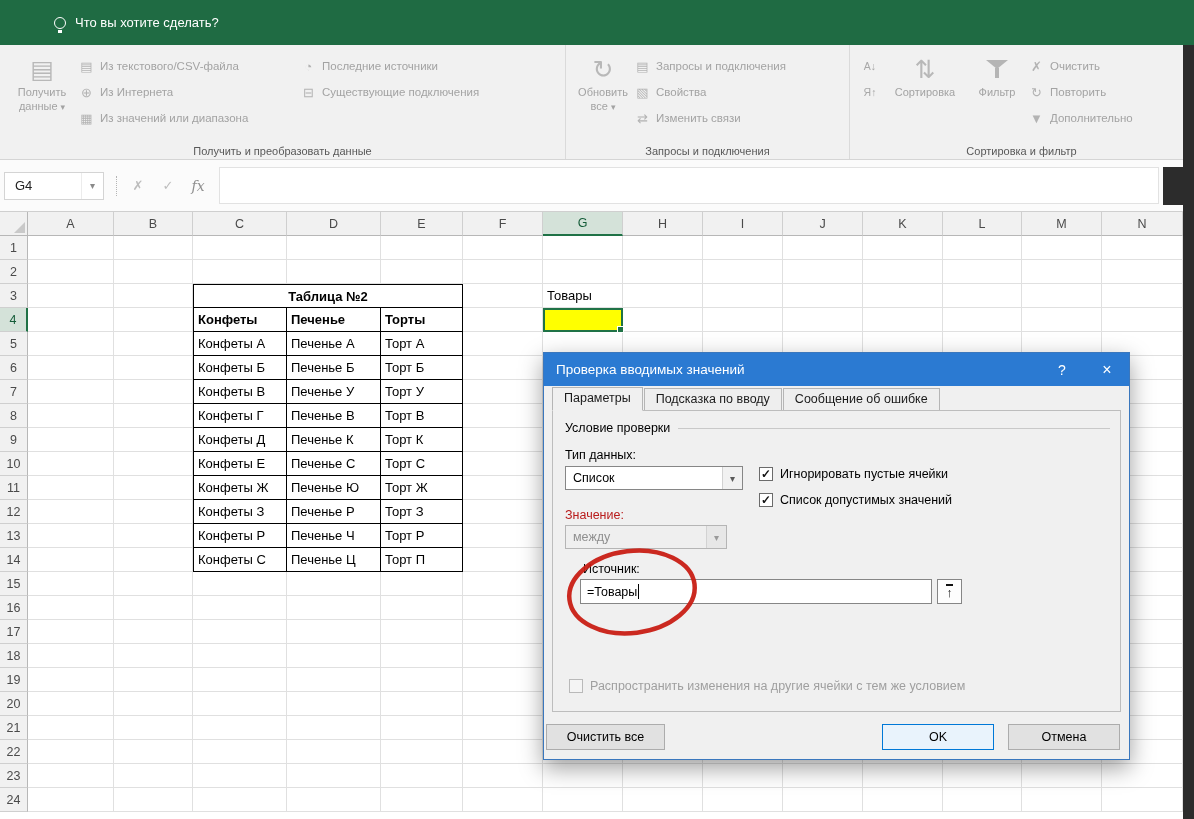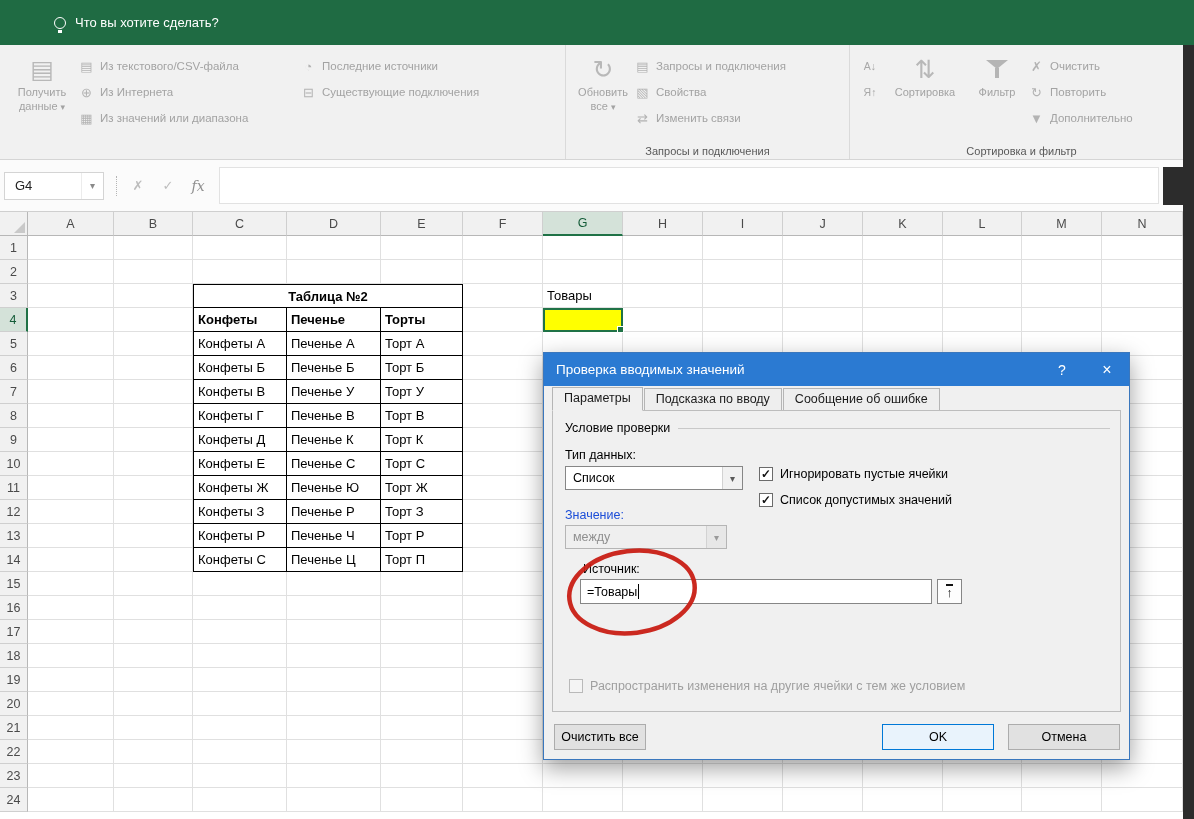--- a/index.html
+++ b/index.html
@@ -75,41 +75,41 @@
   .dhelp { width:46px; height:33px; display:flex; align-items:center; justify-content:center; font-size:14px; }
   .dclose { width:44px; height:33px; display:flex; align-items:center; justify-content:center; font-size:16px; }
   .dtabs { position:absolute; top:34px; left:8px; display:flex; align-items:flex-end; z-index:6; }
   .dtab { height:22px; padding:3px 11px; border:1px solid #b5b5b5; border-bottom:none; background:#eeeeee; margin-right:1px; color:#1a1a1a; }
   .dtab.active { height:24px; background:#f0f0f0; margin-bottom:-1px; border-bottom:1px solid #f0f0f0; }
   .dpage { position:absolute; left:8px; top:57px; width:569px; height:302px; border:1px solid #bdbdbd; }
   .fsrow { position:absolute; left:12px; right:10px; top:10px; display:flex; align-items:center; gap:8px;justify-content:space-between; }
   .fsline { flex:1; border-top:1px solid #c9c9c9; }
   .lbl { position:absolute; }
   .lbl.type { left:12px; top:37px; }
-  .lbl.val { left:12px; top:97px; color:#1d4ed8; }
+  .lbl.val { left:12px; top:97px; color:#b91c1c; }
   .lbl.src { left:30px; top:151px; }
   .combo { position:absolute; height:24px; background:#fff; border:1px solid #868686; display:flex; align-items:stretch; }
   .combo.typec { left:12px; top:55px; width:178px; }
   .combo.valc { left:12px; top:114px; width:162px; }
   .cbtxt { flex:1; padding:4px 7px; }
   .cbarrow { width:20px; display:flex; align-items:center; justify-content:center; color:#5a5a5a; font-size:10px; background:#f1f1f1; border-left:1px solid #d2d2d2; }
   .combo.disabled { background:#efefef; border-color:#b5b5b5; }
   .combo.disabled .cbtxt { color:#8f8f8f; }
   .combo.disabled .cbarrow { color:#9a9a9a; background:#e7e7e7; }
   .chk { position:absolute; display:flex; align-items:center; gap:7px; white-space:nowrap; }
   .chk.c1 { left:206px; top:56px; } .chk.c2 { left:206px; top:82px; }
   .chk.propagate { left:16px; top:268px; color:#9f9f9f; }
   .box { width:14px; height:14px; border:1px solid #6b6b6b; background:#fff; display:flex; align-items:center; justify-content:center; font-size:12px; font-weight:700; color:#111; flex:none; }
   .chk.propagate .box { border-color:#b9b9b9; background:#f4f4f4; }
   .tinput { position:absolute; left:27px; top:168px; width:352px; height:25px; background:#fff; border:1px solid #868686; display:flex; align-items:center; padding:0 6px; }
   .caret { width:1px; height:15px; background:#000; margin-left:1px; }
   .rangebtn { position:absolute; left:384px; top:168px; width:25px; height:25px; border:1px solid #868686; background:#fdfdfd; display:flex; align-items:center; justify-content:center; }
   .rarrow { font-size:13px; line-height:13px; color:#111; border-top:2px solid #111; }
   .dbtn { position:absolute; top:371px; height:26px; font-size:12.5px; font-family:inherit; background:#e1e1e1; border:1px solid #acacac; cursor:default; }
-  .dbtn.clear { left:10px; width:92px; }
+  .dbtn.clear { left:2px; width:119px; }
   .dbtn.ok { left:338px; width:112px; background:#e9f3fc; border:1px solid #0078d7; }
   .dbtn.cancel { left:464px; width:112px; }
   .annot { position:absolute; left:553px; top:537px; z-index:40; pointer-events:none; }
 </style>
 </head>
 <body>
 
 <div id="app">
 
   <div class="tabbar">
@@ -142,20 +142,21 @@
       <div class="scol">
           <div class="sitem">
             <span class="ic16">◔</span>
             <span>Последние источники</span>
           </div>
           <div class="sitem">
             <span class="ic16">⊟</span>
             <span>Существующие подключения</span>
           </div>
         </div>
+      <div class="rlabel">Получить и преобразовать данные</div>
     </div>
     <div class="rgroup g2">
       <div class="bigbtn w60">
         <span class="bigicon">↻</span>
         <span class="biglbl"><span>Обновить все</span><span class="dd">▾</span></span>
       </div>
       <div class="scol">
           <div class="sitem">
             <span class="ic16">▤</span>
             <span>Запросы и подключения</span>

